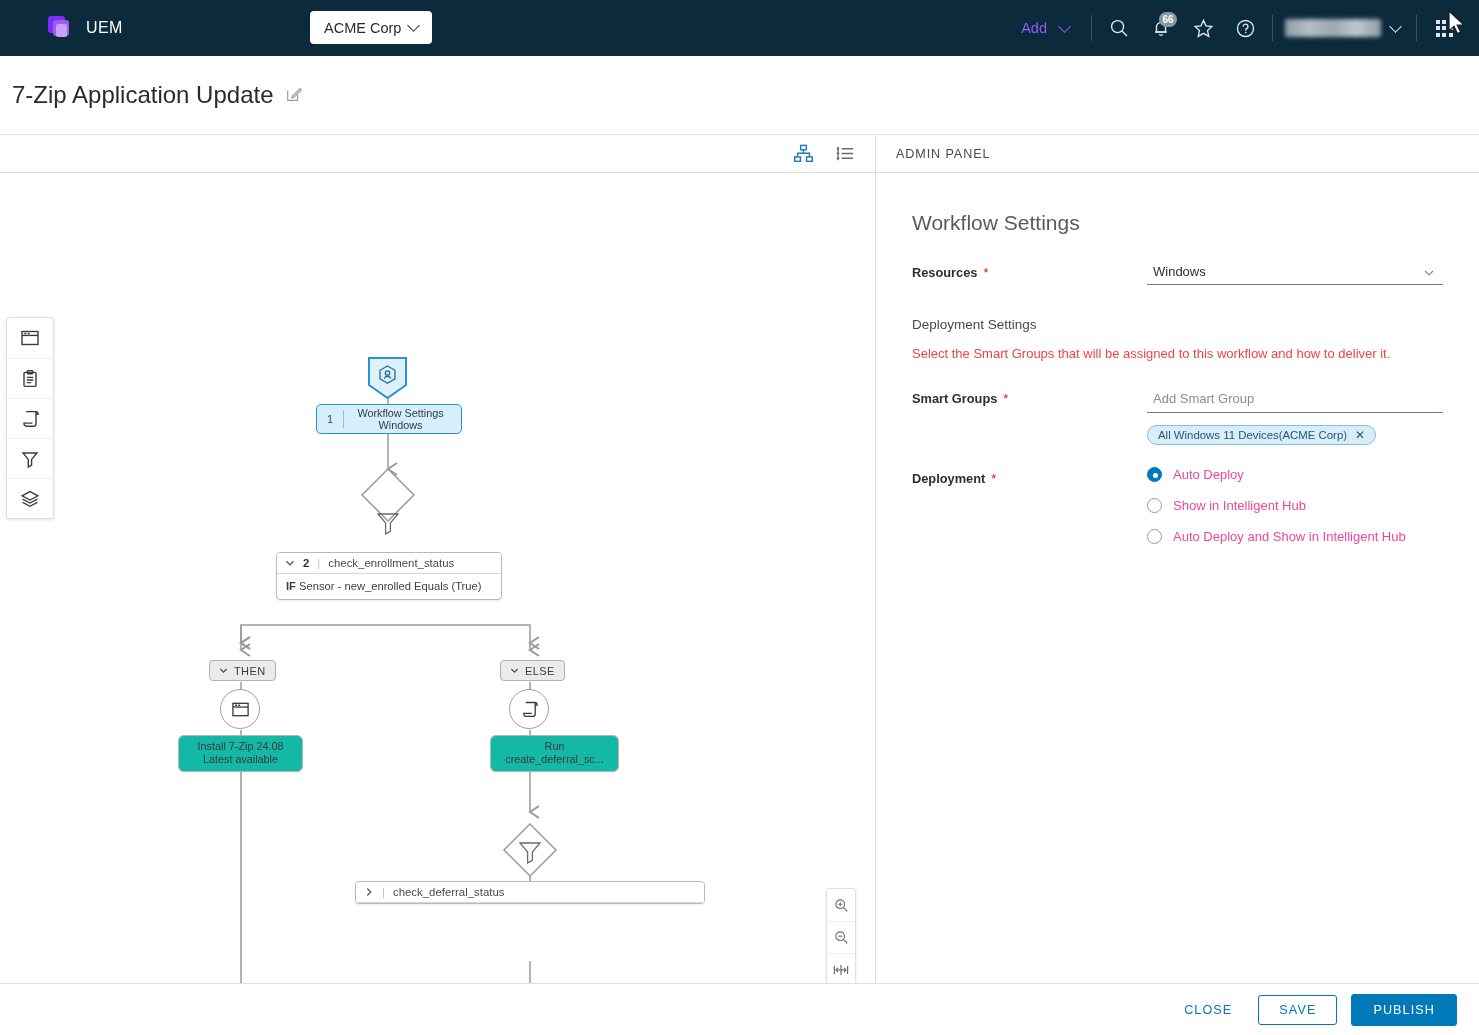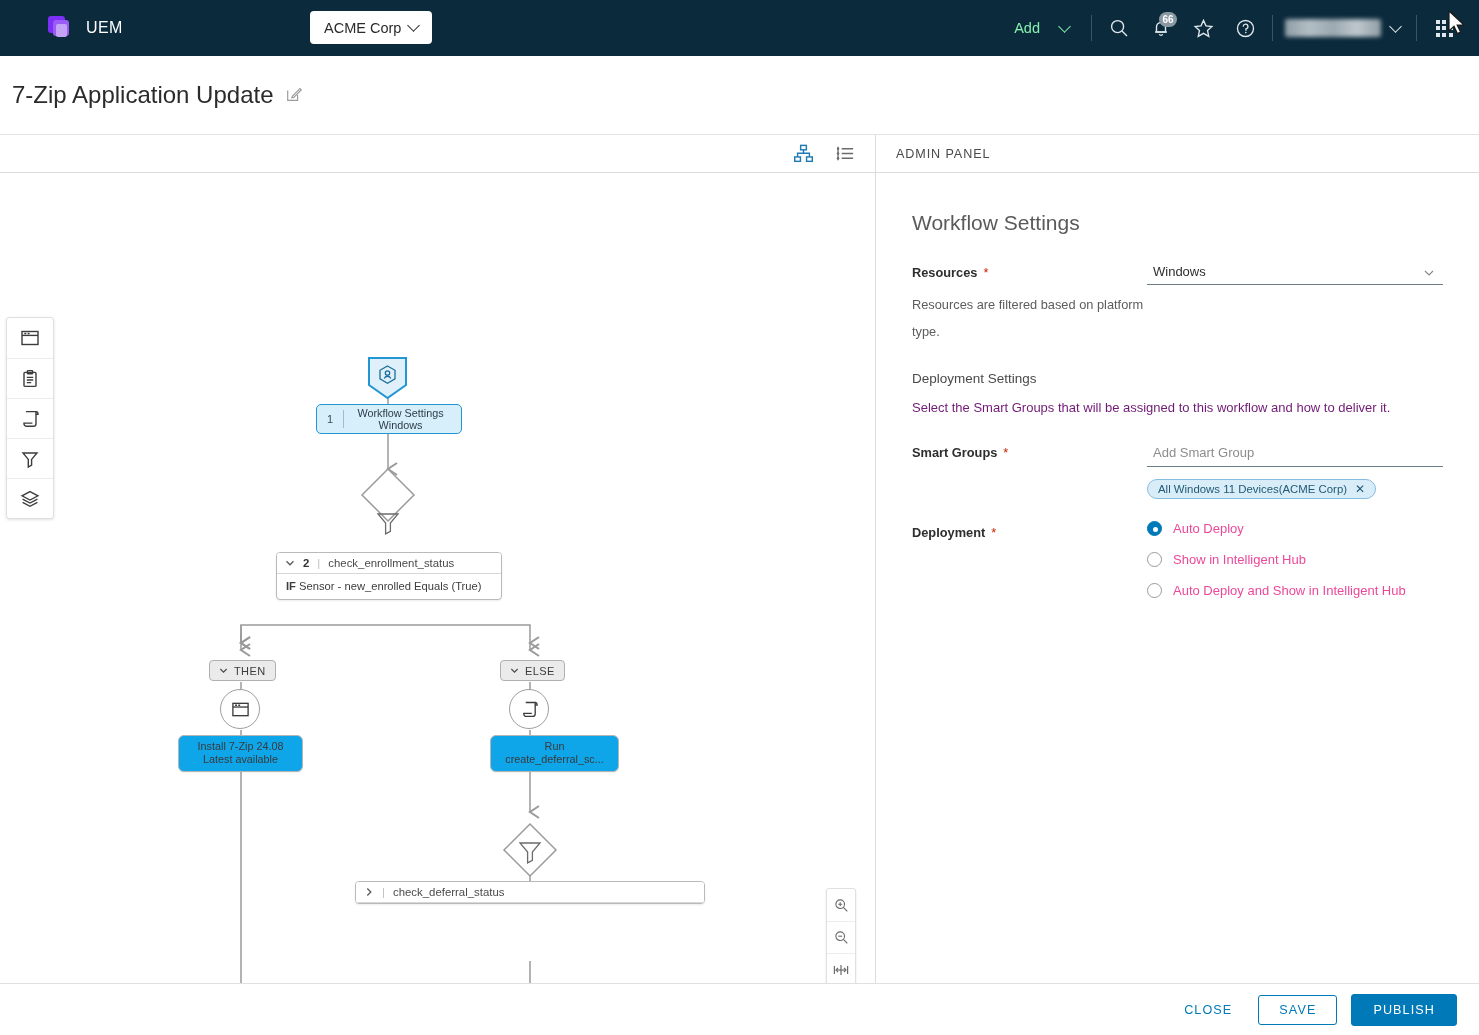--- a/index.html
+++ b/index.html
@@ -26,21 +26,21 @@
   .tenant-pill {
     position:absolute; left:310px; top:11px;
     background:#fff; color:#2b2b2b; border-radius:4px;
     height:33px; display:flex; align-items:center; gap:8px;
     padding: 3px 14px; font-size:14.5px; cursor:pointer;
   }
   .chev { width:9px; height:9px; border-right:1.6px solid currentColor; border-bottom:1.6px solid currentColor;
           transform: rotate(45deg); margin-top:-4px; display:inline-block; }
 
   .nav-right { margin-left:auto; display:flex; align-items:center; gap:0px; }
-  .nav-add { display:flex; align-items:center; gap:20px; font-size:14.5px; color:#86efac; padding:0 16px; cursor:pointer; }
+  .nav-add { display:flex; align-items:center; gap:13px; font-size:14.5px; color:#8b5cf6; padding:0 16px; cursor:pointer; }
   .nav-sep { width:1px; height:26px; background:#3a5566; margin:0 6px; }
   .nav-ico { width:42px; height:42px; display:flex; align-items:center; justify-content:center; cursor:pointer; position:relative; color:#dfe7ec; }
   .nav-ico svg { display:block; }
   .badge {
     position:absolute; top:5px; right:5px; background:#8a9aa3; color:#fff;
     font-size:10px; border-radius:9px; min-width:18px; height:15px;
     display:flex; align-items:center; justify-content:center; padding:1px 3px; font-weight:600;
   }
   .user-chip { display:flex; align-items:center; gap:10px; padding:0 10px 0 6px; cursor:pointer; }
   .user-blur { width:96px; height:18px; border-radius:2px;
@@ -131,21 +131,21 @@
   #pill-else { left:500px; top:487px; }
 
   .circ-ico {
     width:40px; height:40px; border-radius:50%; border:1px solid #9e9e9e; background:#fff;
     display:flex; align-items:center; justify-content:center; color:#444; cursor:pointer;
   }
   #circ-then { left:220px; top:516px; }
   #circ-else { left:509px; top:516px; }
 
   .act-box {
-    border:1px solid #b5b5b5; border-radius:6px; background:#0ea5e9; text-align:center;
+    border:1px solid #b5b5b5; border-radius:6px; background:#14b8a6; text-align:center;
     font-size:10.8px; color:#3a3a3a; line-height:13.4px; padding:4px 0; cursor:pointer;
     box-shadow:0 1px 2px rgba(0,0,0,.06);
   }
   #act-then { left:178px; top:562px; width:125px; }
   #act-else { left:490px; top:562px; width:129px; }
 
   
   .panel { flex:1; background:#fff; display:flex; flex-direction:column; }
   .panel-head { height:38px; border-bottom:1px solid #dcdcdc; display:flex; align-items:center;
                 padding-left:20px; font-size:12.6px; letter-spacing:.9px; color:#4a4a4a; }
@@ -175,21 +175,21 @@
   .inp-underline::placeholder { color:#8d8d8d; }
 
   .sg-chip {
     display:inline-flex; align-items:center; gap:8px; margin-top:12px;
     background:#d9edf8; border:1px solid #85bde0; border-radius:11px;
     height:20px; padding:0 10px; font-size:11.4px; color:#215a76;
   }
   .sg-chip .x { cursor:pointer; font-size:12px; color:#215a76; }
 
   .sub-h { font-size:13.5px; color:#4a4a4a; margin:26px 0 14px 0; }
-  .sub-p { font-size:13px; color:#701a75; margin:0 0 26px 0; }
+  .sub-p { font-size:13px; color:#ef4444; margin:0 0 26px 0; }
 
   .radio-row { display:flex; align-items:center; gap:11px; margin-bottom:16px; cursor:pointer; }
   .rdo { width:15px; height:15px; border-radius:50%; border:1.4px solid #9a9a9a; background:#fff;
          flex-shrink:0; position:relative; }
   .rdo.on { border-color:#0079b8; background:#0079b8; }
   .rdo.on:after { content:""; position:absolute; left:4.7px; top:4.7px; width:5px; height:5px;
                   border-radius:50%; background:#fff; }
   .radio-row span { font-size:13px; color:#ec4899; }
 
   
@@ -534,21 +534,20 @@
             <select class="sel-underline">
               <option>Windows</option>
             </select>
             <svg class="sc" width="12" height="12" viewBox="0 0 12 12">
               <path d="M2 4 L6 8 L10 4" fill="none" stroke="#8a8a8a" stroke-width="1.2"></path>
             </svg>
           </span>
         </div>
       </div>
       <div class="frow">
-        <div class="fhelp">Resources are filtered based on platform type.</div>
         <div class="fctl"></div>
       </div>
 
       <div class="sub-h">Deployment Settings</div>
       <div class="sub-p">Select the Smart Groups that will be assigned to this workflow and how to deliver it.</div>
 
       <div class="frow">
         <div class="flabel">
           <span>Smart Groups</span><span class="req">*</span>
         </div>

